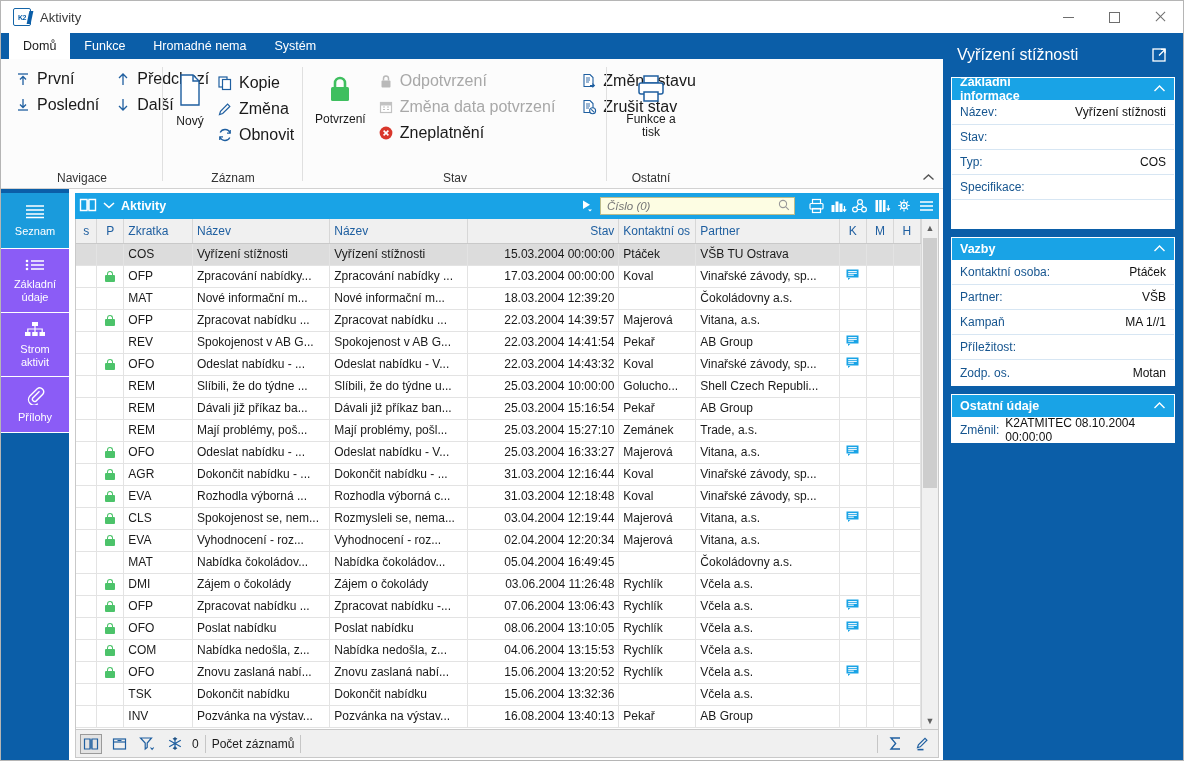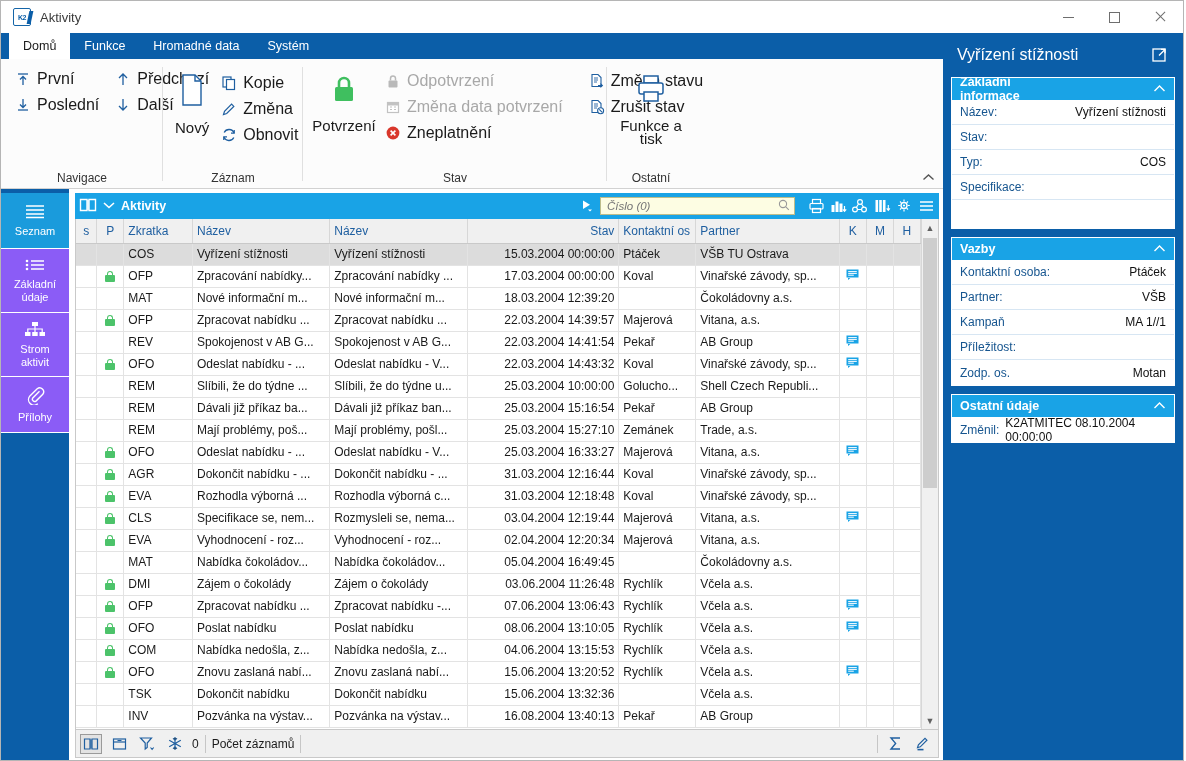--- a/index.html
+++ b/index.html
@@ -83,21 +83,21 @@
   .rgroup.nosep:after { display:none; }
 
   .vstack { display:flex; flex-direction:column; gap:2px; }
   .ritem {
     display:flex; align-items:center; gap:6px; padding:3px 6px;
     font-size:16px; color:#1a1a1a; white-space:nowrap; cursor:default;
   }
   .ritem.disabled { color:#a8a8a8; cursor:default; }
   .big {
     display:flex; flex-direction:column; align-items:center; justify-content:flex-start;
-    width:74px; padding:6px 4px; font-size:15px; color:#1a1a1a; gap:14px; cursor:default;
+    width:74px; padding:6px 4px; font-size:12px; color:#1a1a1a; gap:8px; cursor:default;
   }
   .big .lbl { text-align:center; line-height:13px; }
   .ico { width:16px; height:16px; display:inline-block; flex:0 0 16px; }
   .ico svg { display:block; }
   .ribbon-collapse {
     position:absolute; right:8px; bottom:4px; color:#555; font-size:11px; cursor:pointer;
   }
 
   
   .workspace { display:flex; flex:1 1 auto; min-height:0; background:#fff; }
@@ -227,21 +227,21 @@
     </div>
   </div>
 
   <div class="bodyrow">
 
     <div class="leftcol">
 
       <div class="ribbon-tabs">
         <div class="rtab active">Domů</div>
         <div class="rtab">Funkce</div>
-        <div class="rtab">Hromadné data</div>
+        <div class="rtab">Hromadné nema</div>
         <div class="rtab">Systém</div>
       </div>
 
       <div class="ribbon">
 
         <div class="rgroup" style="width:162px">
           <div class="items" style="gap:4px">
             <div class="vstack">
               <div class="ritem">
                 <span class="ico">
@@ -745,21 +745,21 @@
                       <td>Koval</td>
                       <td>Vinařské závody, sp...</td>
                       <td class="ctr"></td>
                       <td class="ctr"></td>
                       <td class="ctr"></td>
                     </tr>
                     <tr>
                       <td class="ctr"></td>
                       <td class="ctr"><span class="lock"><b></b><i></i></span></td>
                       <td>CLS</td>
-                      <td>Specifikace se, nem...</td>
+                      <td>Spokojenost se, nem...</td>
                       <td>Rozmysleli se, nema...</td>
                       <td class="num">03.04.2004 12:19:44</td>
                       <td>Majerová</td>
                       <td>Vitana, a.s.</td>
                       <td class="ctr"><span class="memo"><svg width="13" height="11" viewBox="0 0 13 11">
                             <rect x="0.5" y="0.5" width="12" height="8" fill="#19a3e6"></rect>
                             <path d="M2 9v2l2.4-2z" fill="#19a3e6"></path>
                             <path d="M2.2 2.6h8.6M2.2 4.4h8.6M2.2 6.2h5.6" stroke="#fff" stroke-width="1"></path>
                           </svg></span></td>
                       <td class="ctr"></td>

